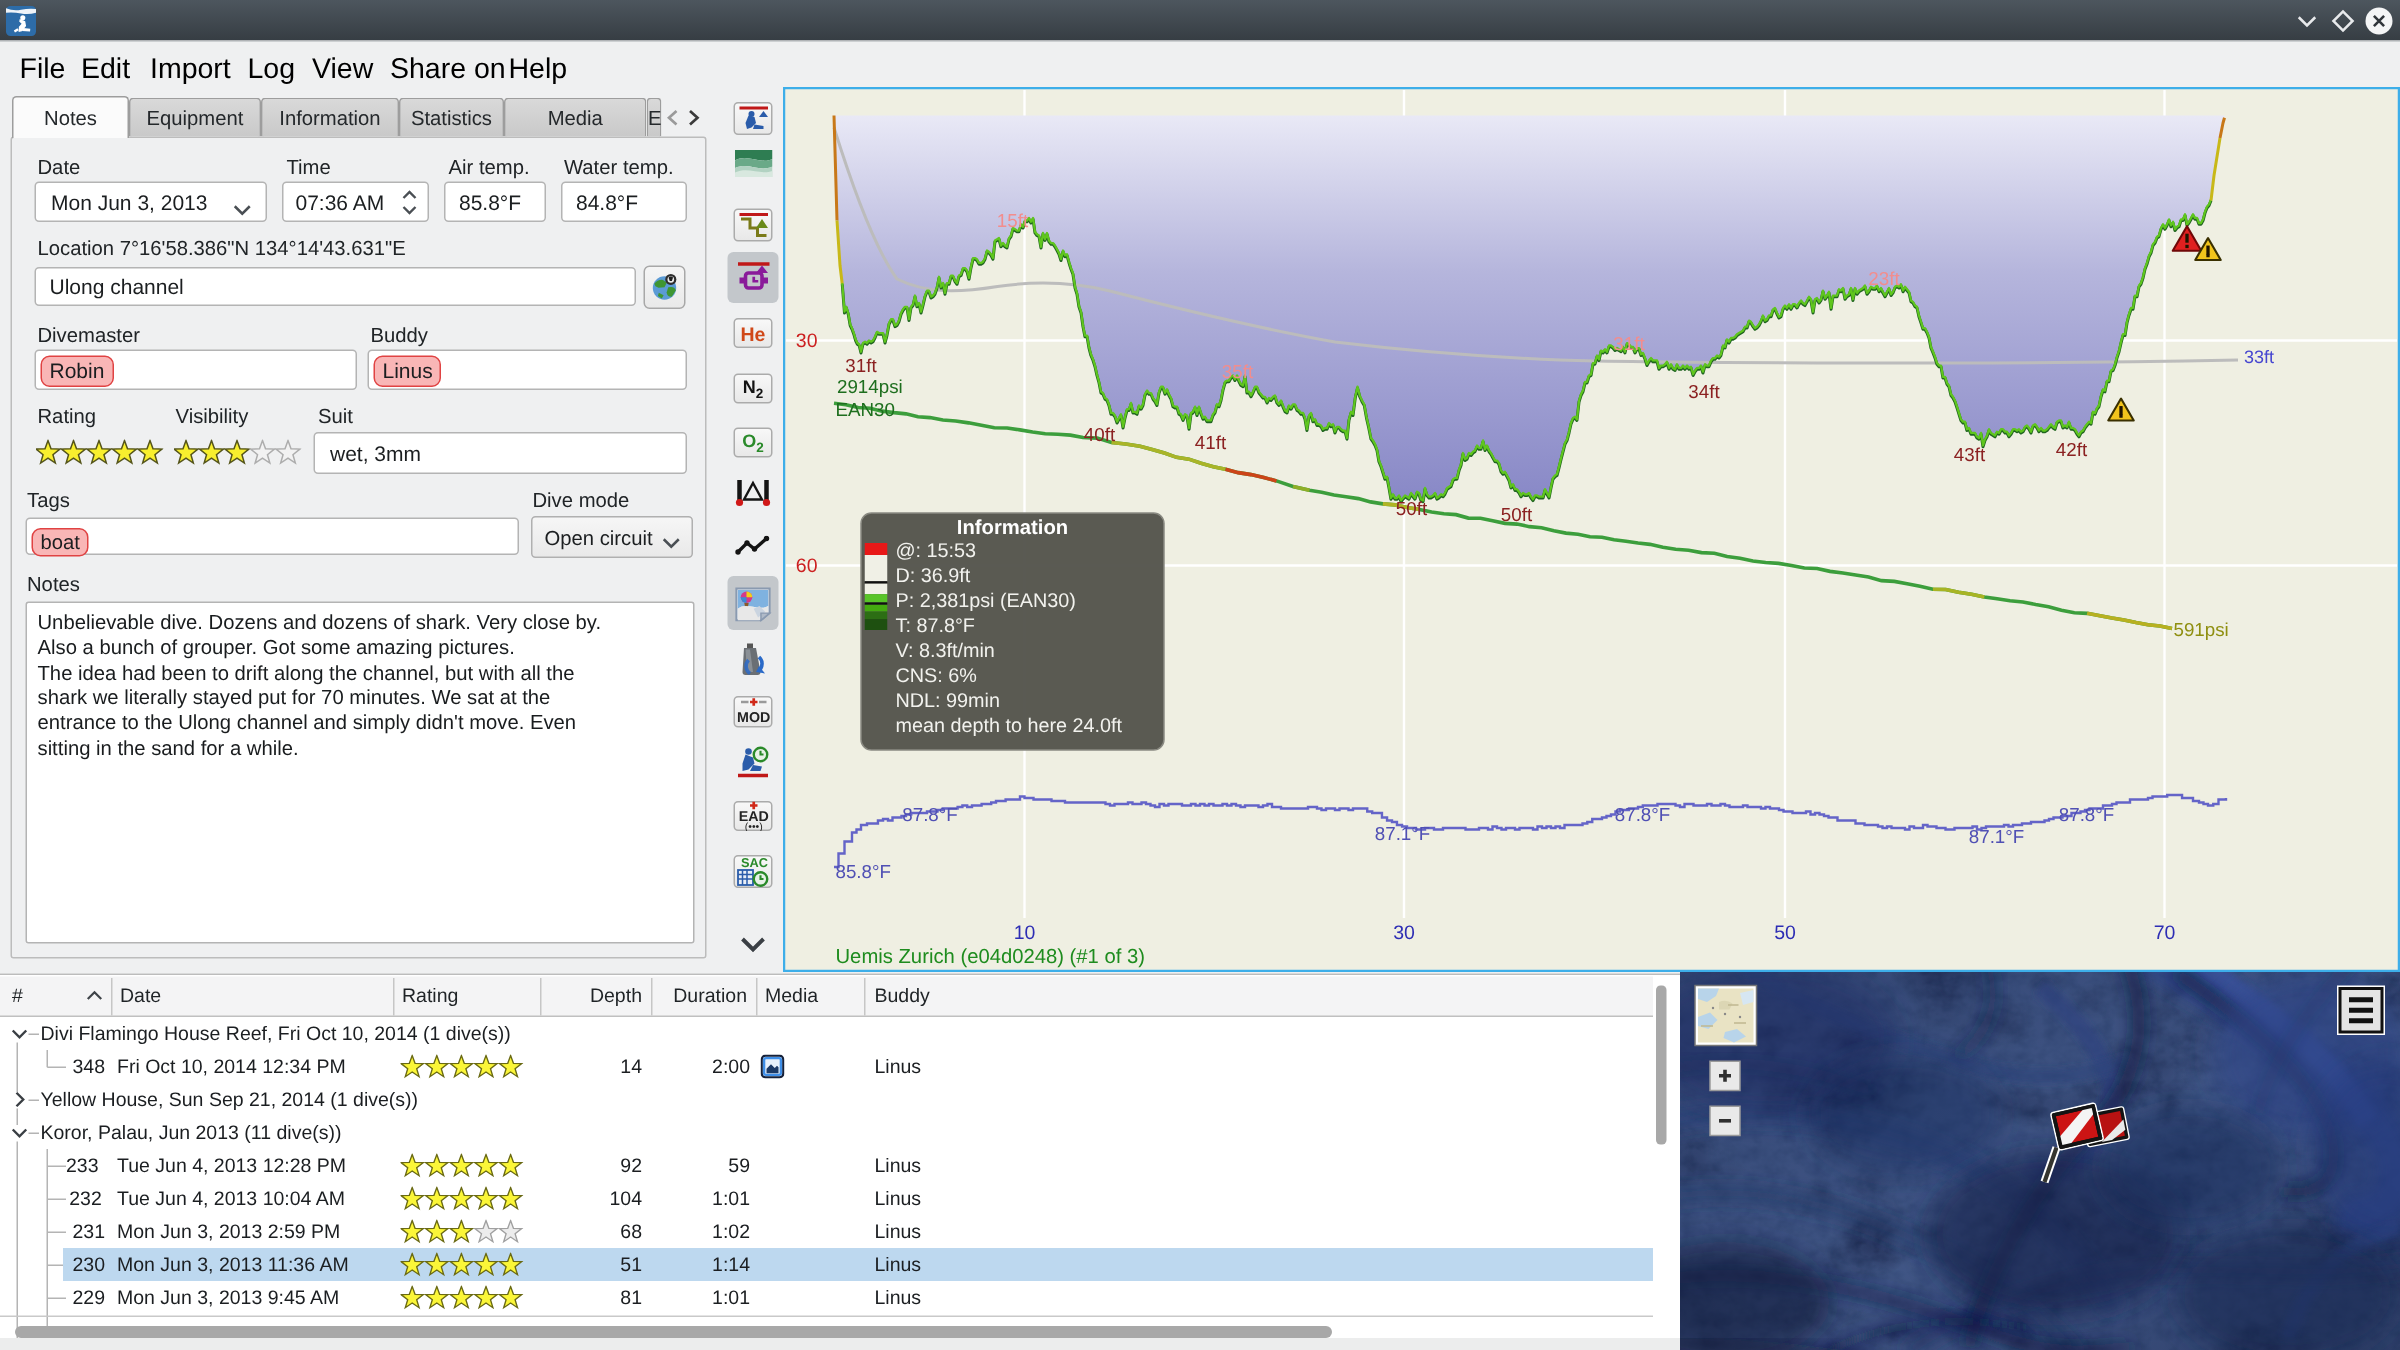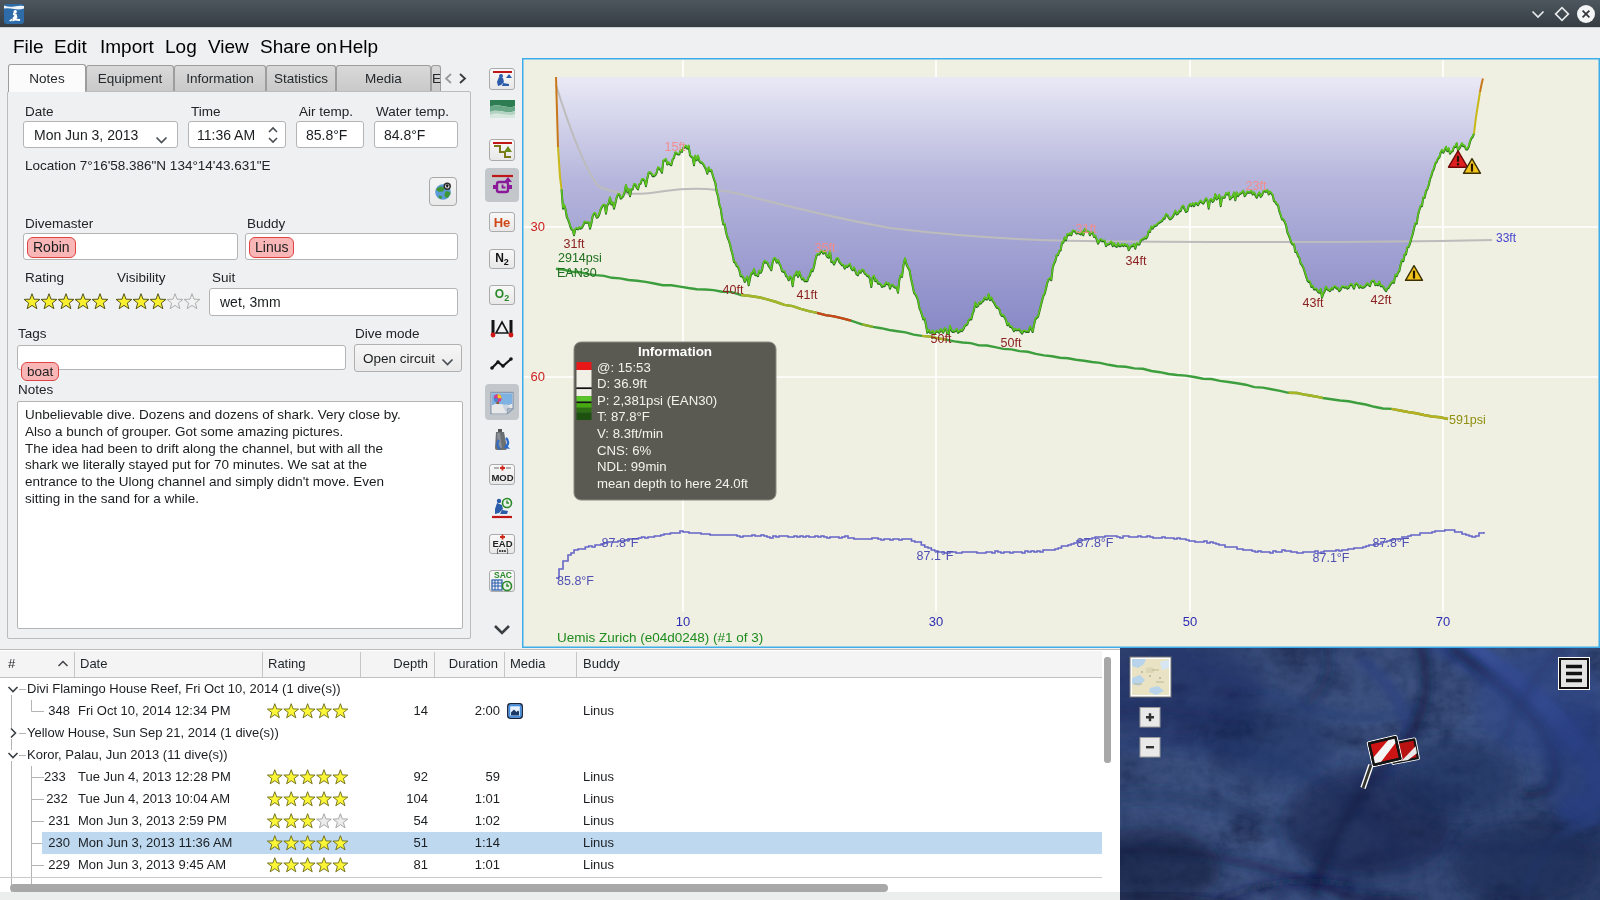--- a/index.html
+++ b/index.html
@@ -77,33 +77,36 @@
 <span class="lbl" style="left:191px;top:104px">Time</span>
 <span class="lbl" style="left:299px;top:104px">Air temp.</span>
 <span class="lbl" style="left:376px;top:104px">Water temp.</span>
 <div class="inp" style="left:23px;top:121px;width:155px;height:27px">
       <span style="left:10px">Mon Jun 3, 2013</span>
       <i style="position:absolute;right:9px;top:9px"><svg width="13" height="8" viewBox="0 0 13 8">
           <polyline points="1.5,1.5 6.5,6.5 11.5,1.5" fill="none" stroke="#4a4f54" stroke-width="1.7"></polyline>
         </svg></i>
     </div>
 <div class="inp" style="left:188px;top:121px;width:98px;height:27px">
-      <span style="left:8px">11:36 AM</span>
+      <span style="left:8px">07:36 AM</span>
       <i style="position:absolute;right:6px;top:4px"><svg width="12" height="18" viewBox="0 0 12 18">
           <polyline points="2,6 6,2 10,6" fill="none" stroke="#4a4f54" stroke-width="1.6"></polyline>
           <polyline points="2,12 6,16 10,12" fill="none" stroke="#4a4f54" stroke-width="1.6"></polyline>
         </svg></i>
     </div>
 <div class="inp" style="left:296px;top:121px;width:68px;height:27px">
       <span style="left:9px">85.8°F</span>
     </div>
 <div class="inp" style="left:374px;top:121px;width:84px;height:27px">
       <span style="left:9px">84.8°F</span>
     </div>
 <span class="lbl" style="left:25px;top:158px">Location 7°16'58.386"N 134°14'43.631"E</span>
+<div class="inp" style="left:23px;top:178px;width:401px;height:26px">
+      <span style="left:9px">Ulong channel</span>
+    </div>
 <div class="gbtn" style="left:429px;top:177px;width:28px;height:29px">
 <svg width="19" height="19" viewBox="0 0 19 19" style="margin:4px auto;display:block">
 <circle cx="9" cy="10" r="7.8" fill="#5b9bd5"></circle>
 <path d="M2.2,7.2 Q4.5,4.2 8,4.6 L10.5,6.5 L9,9.5 L5,9.8 L3,8.8 Z" fill="#3f9632"></path>
 <path d="M11.5,9.5 Q15.5,8.5 16.6,11.5 L13.8,15.8 Q10.8,16 10.4,13 Z" fill="#3f9632"></path>
 <path d="M5.2,13.2 l3.2,1.6 -1.2,2.2 -2.6,-1.6 Z" fill="#3f9632"></path>
 <circle cx="13.2" cy="4.3" r="3.7" fill="#2e2e2e"></circle>
 <circle cx="13.2" cy="4.3" r="2.2" fill="#ececec"></circle>
 <path d="M11.7,3 a2.2,2.2 0 0 1 3,0 l-0.8,2.4 h-1.4 Z" fill="#1f1f1f"></path>
 </svg>
@@ -136,21 +139,21 @@
         <polygon points="59.0,0.7 61.0,6.2 66.9,6.4 62.3,10.1 63.9,15.7 59.0,12.4 54.1,15.7 55.7,10.1 51.1,6.4 57.0,6.2" fill="#f2f2f2" stroke="#adadad" stroke-width="1"></polygon>
         <polygon points="76.0,0.7 78.0,6.2 83.9,6.4 79.3,10.1 80.9,15.7 76.0,12.4 71.1,15.7 72.7,10.1 68.1,6.4 74.0,6.2" fill="#f2f2f2" stroke="#adadad" stroke-width="1"></polygon>
       </svg>
     </div>
 <div class="inp" style="left:209px;top:288px;width:249px;height:28px">
       <span style="left:10px">wet, 3mm</span>
     </div>
 <span class="lbl" style="left:18px;top:326px">Tags</span>
 <span class="lbl" style="left:355px;top:326px">Dive mode</span>
 <div class="inp" style="left:17px;top:345px;width:329px;height:25px">
-      <b class="pill pill-sm" style="left:3px;top:16px">boat</b>
+      <b class="pill pill-sm" style="left:3px;top:6px">boat</b>
     </div>
 <div class="combo" style="left:354px;top:344px;width:108px;height:28px">
       <span style="position:absolute;left:8px;top:6px">Open circuit</span>
       <i style="position:absolute;right:7px;top:9px"><svg width="13" height="8" viewBox="0 0 13 8">
           <polyline points="1.5,1.5 6.5,6.5 11.5,1.5" fill="none" stroke="#4a4f54" stroke-width="1.7"></polyline>
         </svg></i>
     </div>
 <span class="lbl" style="left:18px;top:382px">Notes</span>
 <div id="notesbox">Unbelievable dive. Dozens and dozens of shark. Very close by.<br>Also a bunch of grouper. Got some amazing pictures.<br>The idea had been to drift along the channel, but with all the<br>shark we literally stayed put for 70 minutes. We sat at the<br>entrance to the Ulong channel and simply didn't move. Even<br>sitting in the sand for a while.</div>
 </div>
@@ -478,21 +481,21 @@
     <span class="trow" style="left:78px;top:163px">Mon Jun 3, 2013 2:59 PM</span>
     <div style="position:absolute;left:267px;top:163px">
       <svg width="82" height="17" viewBox="0 0 82 17" style="display:block">
         <polygon points="7.8,0.7 9.7,5.9 15.2,6.1 10.8,9.5 12.4,14.8 7.8,11.7 3.2,14.8 4.8,9.5 0.4,6.1 5.9,5.9" fill="#fbf638" stroke="#6a6a14" stroke-width="0.9"></polygon>
         <polygon points="24.2,0.7 26.1,5.9 31.6,6.1 27.2,9.5 28.8,14.8 24.2,11.7 19.6,14.8 21.2,9.5 16.8,6.1 22.3,5.9" fill="#fbf638" stroke="#6a6a14" stroke-width="0.9"></polygon>
         <polygon points="40.6,0.7 42.5,5.9 48.0,6.1 43.6,9.5 45.2,14.8 40.6,11.7 36.0,14.8 37.6,9.5 33.2,6.1 38.7,5.9" fill="#fbf638" stroke="#6a6a14" stroke-width="0.9"></polygon>
         <polygon points="57.0,0.7 58.9,5.9 64.4,6.1 60.0,9.5 61.6,14.8 57.0,11.7 52.4,14.8 54.0,9.5 49.6,6.1 55.1,5.9" fill="#ececec" stroke="#a0a0a0" stroke-width="0.9"></polygon>
         <polygon points="73.4,0.7 75.3,5.9 80.8,6.1 76.4,9.5 78.0,14.8 73.4,11.7 68.8,14.8 70.4,9.5 66.0,6.1 71.5,5.9" fill="#ececec" stroke="#a0a0a0" stroke-width="0.9"></polygon>
       </svg>
     </div>
-    <span class="trow" style="right:692px;top:163px">54</span>
+    <span class="trow" style="right:692px;top:163px">68</span>
     <span class="trow" style="right:620px;top:163px">1:02</span>
     <span class="trow" style="left:583px;top:163px">Linus</span>
     <div style="position:absolute;left:42px;top:182px;width:1060px;height:22px;background:#bdd8ef"></div>
     <span class="trow" style="left:44px;top:185px;width:26px;text-align:right">230</span>
     <span class="trow" style="left:78px;top:185px">Mon Jun 3, 2013 11:36 AM</span>
     <div style="position:absolute;left:267px;top:185px">
       <svg width="82" height="17" viewBox="0 0 82 17" style="display:block">
         <polygon points="7.8,0.7 9.7,5.9 15.2,6.1 10.8,9.5 12.4,14.8 7.8,11.7 3.2,14.8 4.8,9.5 0.4,6.1 5.9,5.9" fill="#fbf638" stroke="#6a6a14" stroke-width="0.9"></polygon>
         <polygon points="24.2,0.7 26.1,5.9 31.6,6.1 27.2,9.5 28.8,14.8 24.2,11.7 19.6,14.8 21.2,9.5 16.8,6.1 22.3,5.9" fill="#fbf638" stroke="#6a6a14" stroke-width="0.9"></polygon>
         <polygon points="40.6,0.7 42.5,5.9 48.0,6.1 43.6,9.5 45.2,14.8 40.6,11.7 36.0,14.8 37.6,9.5 33.2,6.1 38.7,5.9" fill="#fbf638" stroke="#6a6a14" stroke-width="0.9"></polygon>

